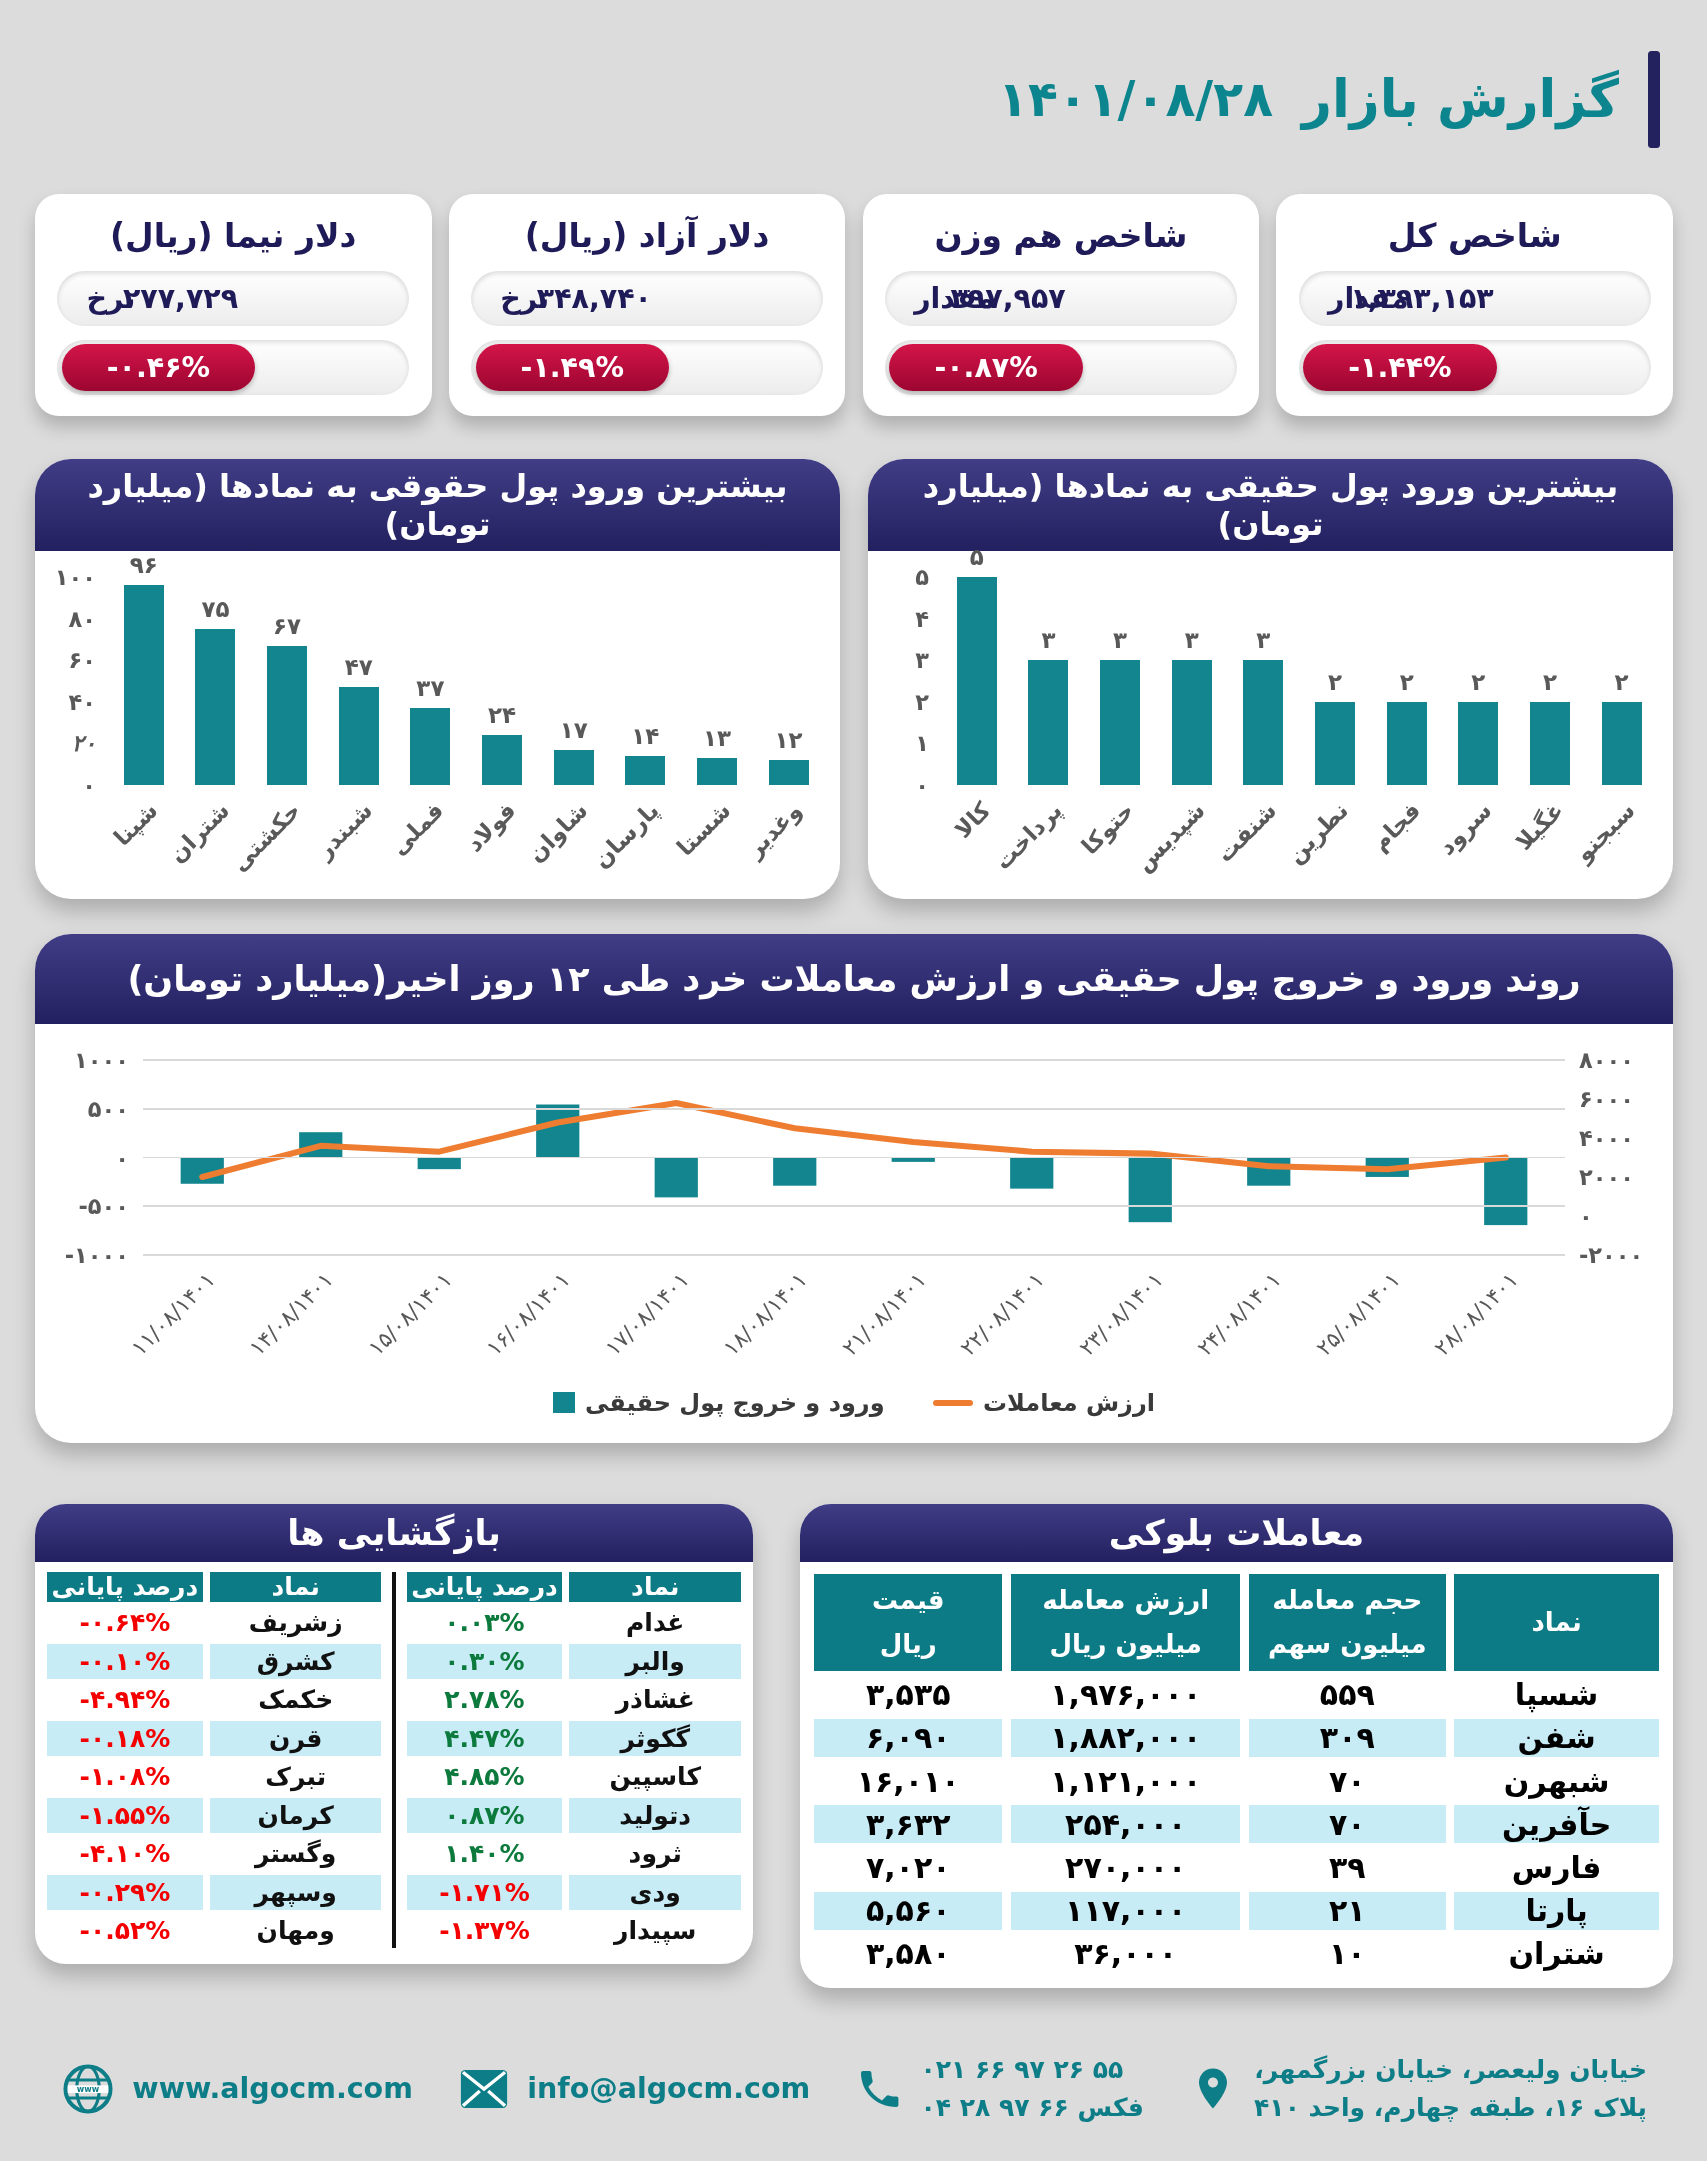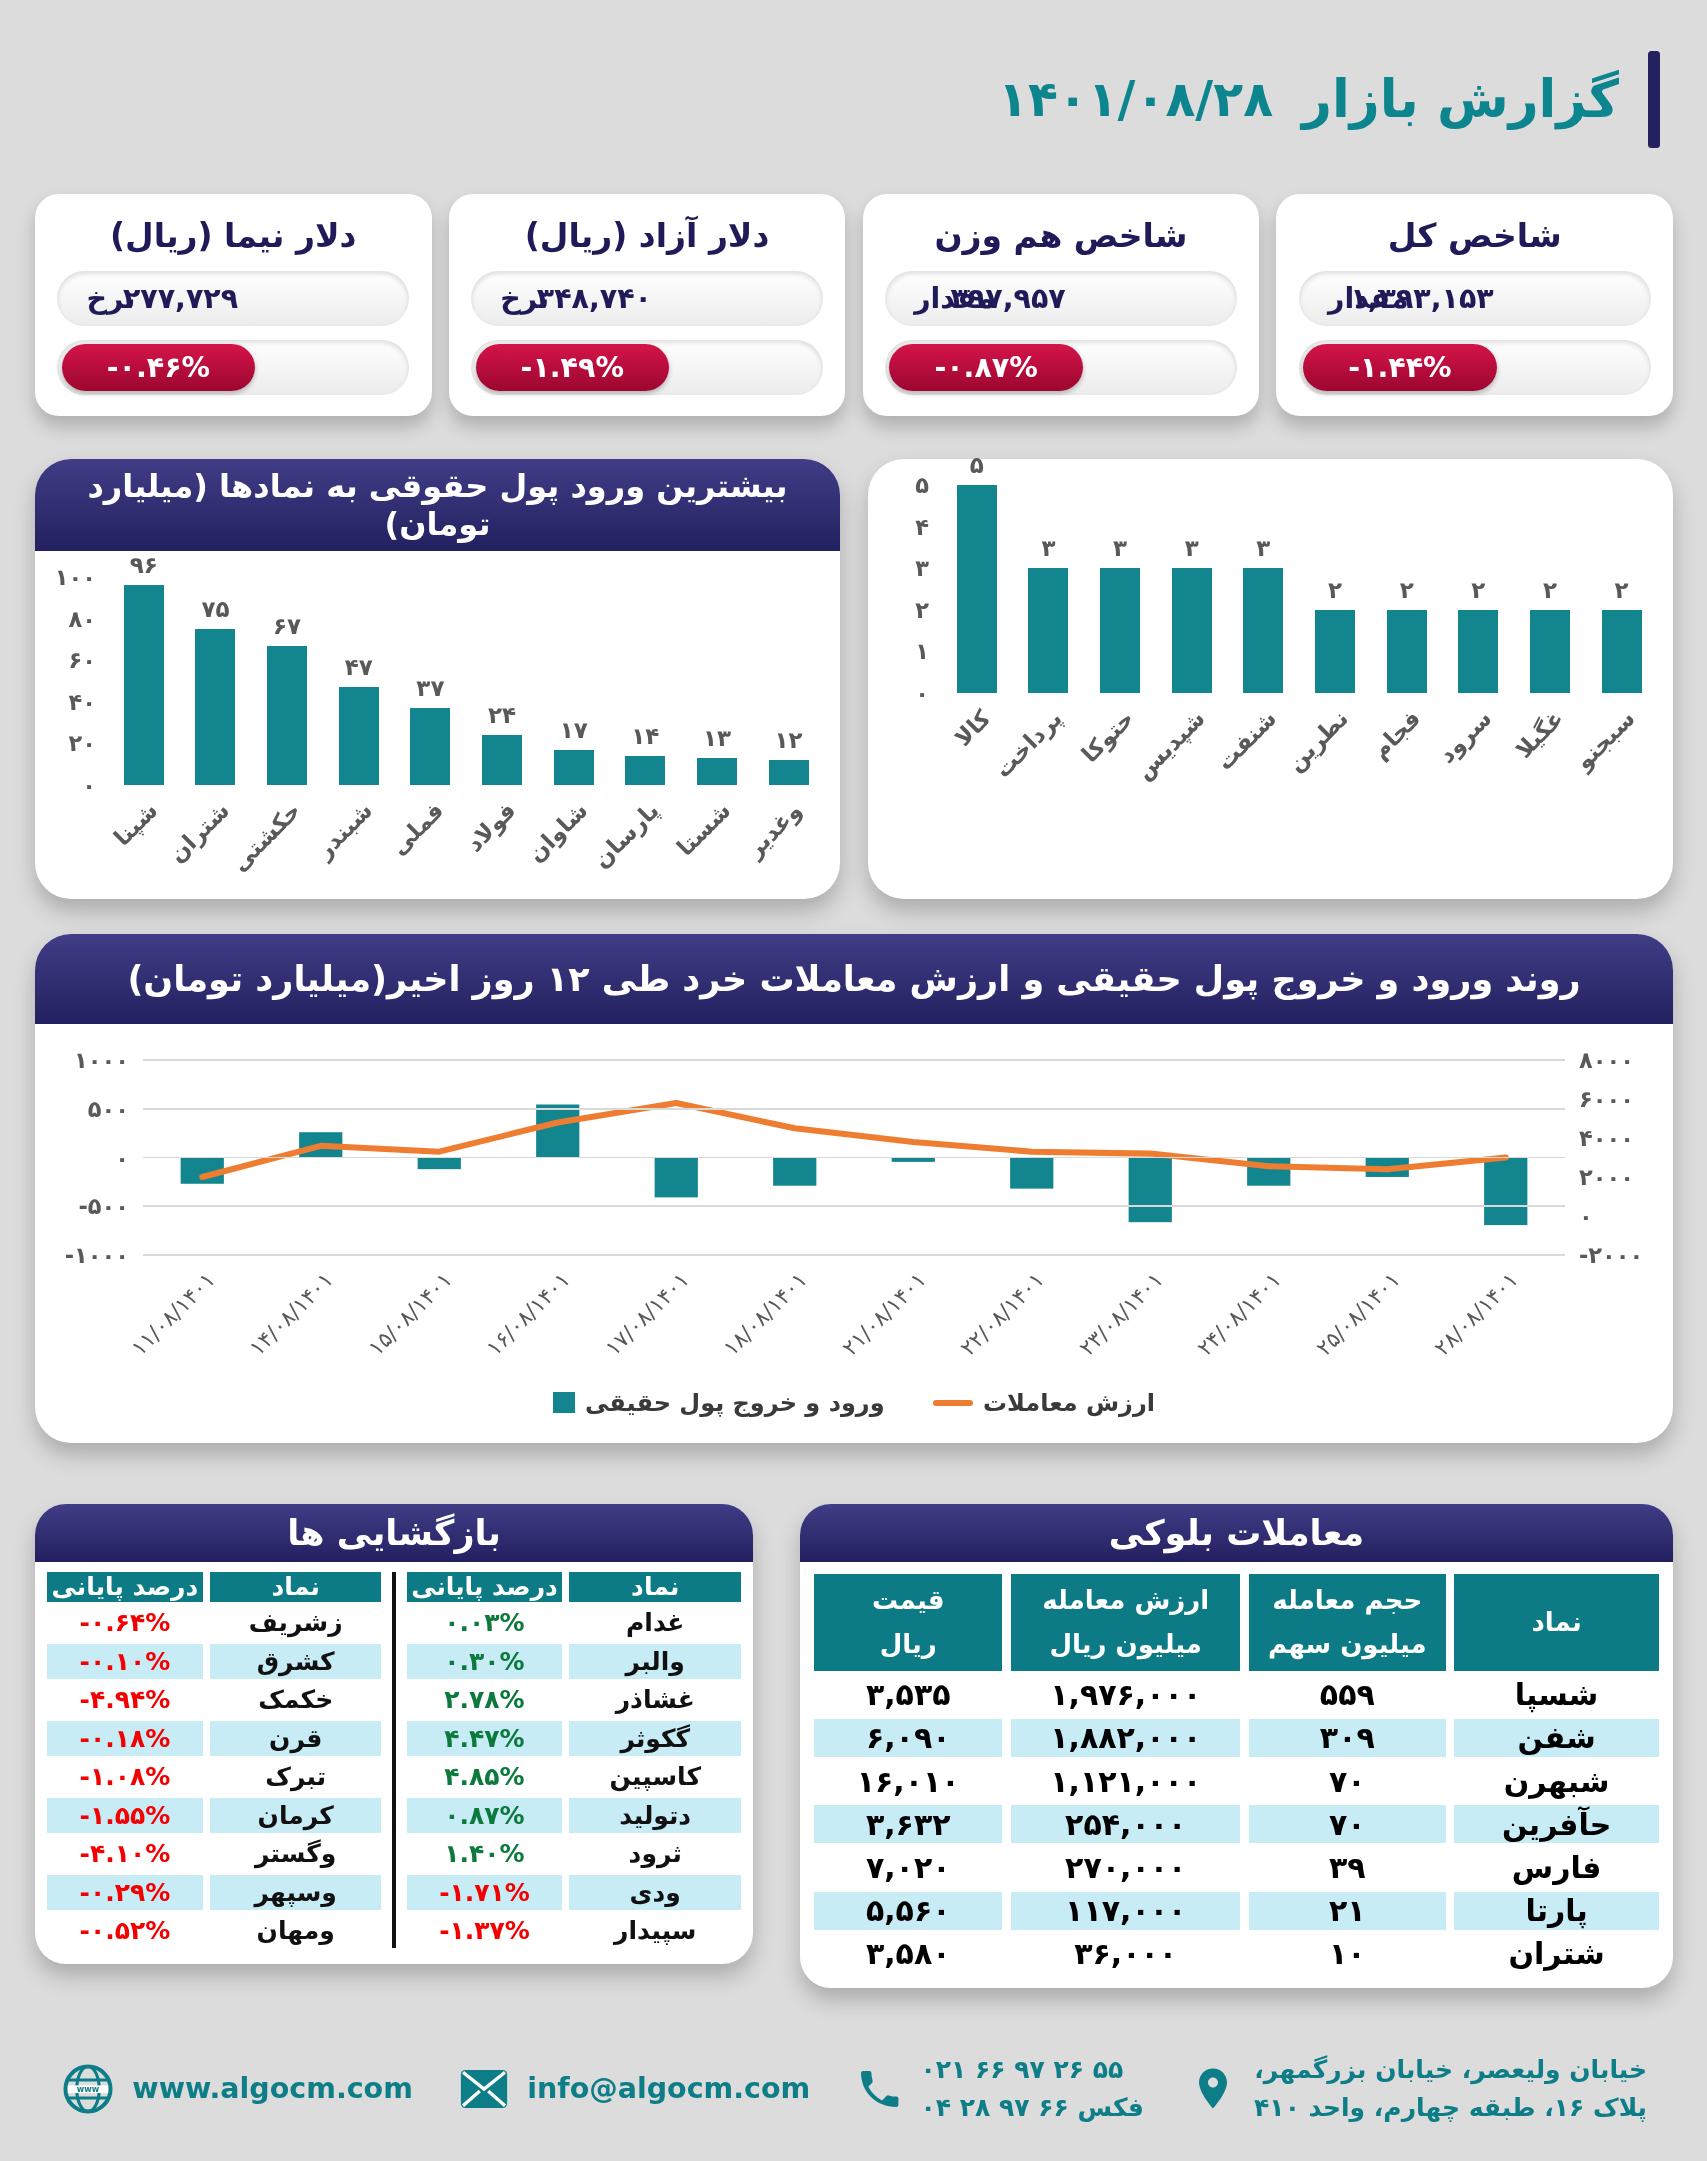--- a/index.html
+++ b/index.html
@@ -163,20 +163,21 @@
       </div>
       <div class="stat-pill">
         <span class="pill-label">تغییر</span>
         <span class="pill-badge">-۰.۴۶%</span>
       </div>
     </div>
   </div>
 
   <div class="charts">
     <div class="chart-card">
+      <div class="chart-head">بیشترین ورود پول حقیقی به نمادها (میلیارد تومان)</div>
       <div class="bchart">
         <div class="bc-row">
           <div class="bc-y">
               <span style="top: 100%;">۰</span>
               <span style="top: 80%;">۱</span>
               <span style="top: 60%;">۲</span>
               <span style="top: 40%;">۳</span>
               <span style="top: 20%;">۴</span>
               <span style="top: 0%;">۵</span>
             </div>
@@ -256,21 +257,21 @@
             </div>
           </div>
       </div>
     </div>
     <div class="chart-card">
       <div class="chart-head">بیشترین ورود پول حقوقی به نمادها (میلیارد تومان)</div>
       <div class="bchart">
         <div class="bc-row">
           <div class="bc-y">
               <span style="top: 100%;">۰</span>
-              <span style="top: 80%;">۲۰</span>
+              <span style="top: 80%; font-style: italic;">۲۰</span>
               <span style="top: 60%;">۴۰</span>
               <span style="top: 40%;">۶۰</span>
               <span style="top: 20%;">۸۰</span>
               <span style="top: 0%;">۱۰۰</span>
             </div>
           <div class="bc-plot">
               <div class="bc-col">
                 <div class="bc-bar" style="height: 96%; background: rgb(18, 133, 142);"></div>
                 <div class="bc-val" style="bottom: calc(96% + 7px);">۹۶</div>
               </div>

